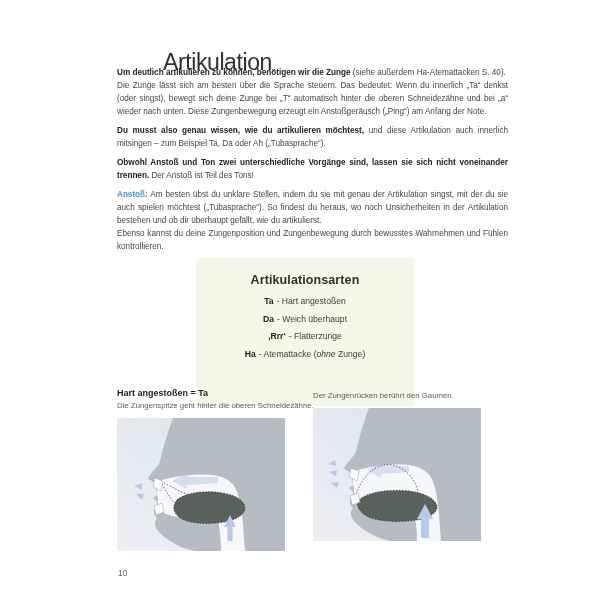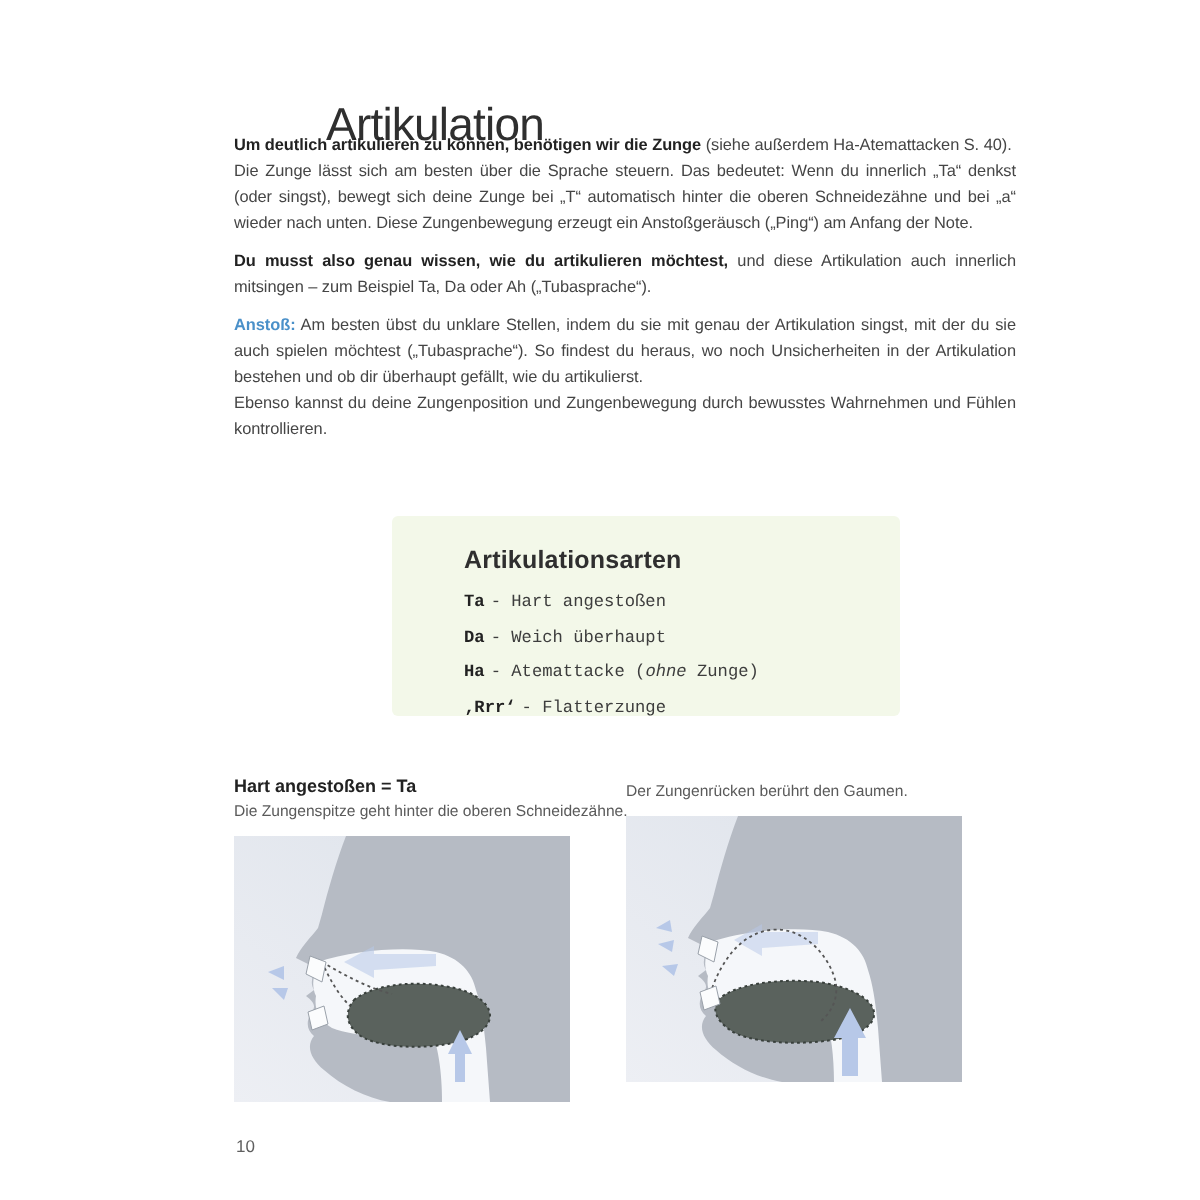--- a/index.html
+++ b/index.html
@@ -19,29 +19,29 @@
   .textblock{
     position:absolute;left:117px;top:66px;width:391px;
     font-size:8.2px;line-height:13px;text-align:justify;
     letter-spacing:-0.02px;
   }
   .textblock p{margin:0 0 6px 0;}
   .lead{font-weight:700;color:#222;}
   .tip-label{font-weight:700;color:var(--accent-blue,#4a90c9);}
   .tip2{margin-top:0;}
   .artbox{
-    position:absolute;left:196px;top:258px;width:218px;height:100px;
+    position:absolute;left:196px;top:258px;width:218px;height:148px;
     background:var(--box-green,#f3f8e9);border-radius:3px;
-    padding-left:36px;
+    text-align:center;
   }
   .artbox-title{
     margin-top:15px;font-size:12.5px;font-weight:600;
     color:var(--text-dark,#2f2f2f);letter-spacing:0.1px;
   }
-  .artbox-list{margin-top:6px;font-family:Liberation Mono, monospace;}
+  .artbox-list{margin-top:6px;}
   .artbox-item{font-size:8.6px;line-height:17.5px;color:#3d3d3d;}
   .syll{font-weight:700;color:#222;margin-right:3px;}
   .desc-em{font-style:italic;}
   .figcol{position:absolute;top:388px;width:153px;}
   .figcol.left{left:117px;}
   .figcol.right{left:313px;}
   .fig-heading{font-size:9px;font-weight:700;color:#222;}
   .fig-caption{font-size:7.8px;color:#5a5a5a;margin-top:3px;white-space:nowrap;}
   .fig-svg{display:block;margin-top:8px;width:168px;height:133px;}
   .page-number{
@@ -54,32 +54,33 @@
 
 <div class="page">
 
   <h1 class="page-title">Artikulation</h1>
 
   <div class="textblock">
     <p><span class="lead">Um deutlich artikulieren zu können, benötigen wir die Zunge</span><span> (siehe außerdem Ha-Atemattacken S. 40).</span><br>
       <span>Die Zunge lässt sich am besten über die Sprache steuern. Das bedeutet: Wenn du innerlich „Ta“ denkst (oder singst), bewegt sich deine Zunge bei „T“ automatisch hinter die oberen Schneidezähne und bei „a“ wieder nach unten. Diese Zungenbewegung erzeugt ein Anstoßgeräusch („Ping“) am Anfang der Note.</span>
     </p>
     <p><span class="lead">Du musst also genau wissen, wie du artikulieren möchtest,</span><span> und diese Artikulation auch innerlich mitsingen – zum Beispiel Ta, Da oder Ah („Tubasprache“).</span></p>
+    <p><span class="lead">Obwohl Anstoß und Ton zwei unterschiedliche Vorgänge sind, lassen sie sich nicht voneinander trennen.</span><span> Der Anstoß ist Teil des Tons!</span></p>
     <p><span class="tip-label">Anstoß:</span><span> Am besten übst du unklare Stellen, indem du sie mit genau der Artikulation singst, mit der du sie auch spielen möchtest („Tubasprache“). So findest du heraus, wo noch Unsicherheiten in der Artikulation bestehen und ob dir überhaupt gefällt, wie du artikulierst.</span><br>
       <span class="tip2">Ebenso kannst du deine Zungenposition und Zungenbewegung durch bewusstes Wahrnehmen und Fühlen kontrollieren.</span>
     </p>
   </div>
 
   <div class="artbox">
     <div class="artbox-title">Artikulationsarten</div>
     <div class="artbox-list">
       <div class="artbox-item"><span class="syll">Ta</span><span>- Hart angestoßen</span></div>
       <div class="artbox-item"><span class="syll">Da</span><span>- Weich überhaupt</span></div>
+      <div class="artbox-item"><span class="syll">‚Rrr‘</span><span>- Flatterzunge</span></div>
       <div class="artbox-item"><span class="syll">Ha</span><span>- Atemattacke (</span><span class="desc-em">ohne</span><span> Zunge)</span></div>
-      <div class="artbox-item"><span class="syll">‚Rrr‘</span><span>- Flatterzunge</span></div>
     </div>
   </div>
 
   <div class="figcol left">
     <div class="fig-heading">Hart angestoßen = Ta</div>
     <div class="fig-caption">Die Zungenspitze geht hinter die oberen Schneidezähne.</div>
     <svg class="fig-svg" viewBox="0 0 168 133">
       <defs>
         <linearGradient id="gA" x1="0" y1="1" x2="1" y2="0">
           <stop offset="0" stop-color="#edeff4"></stop>

